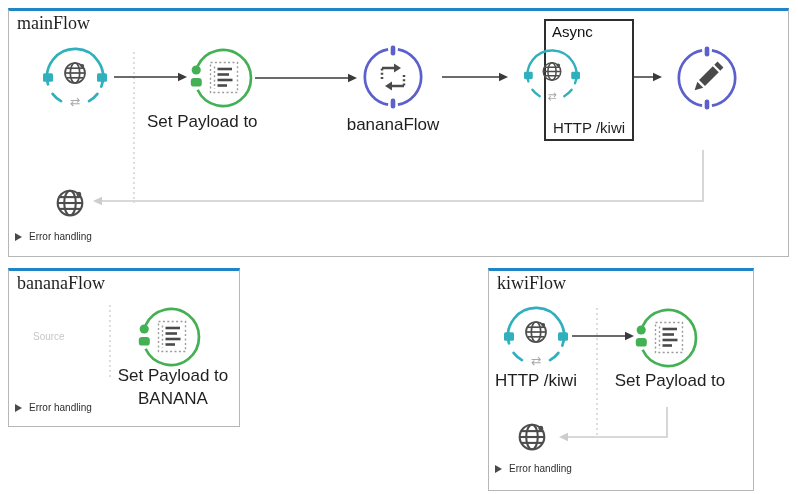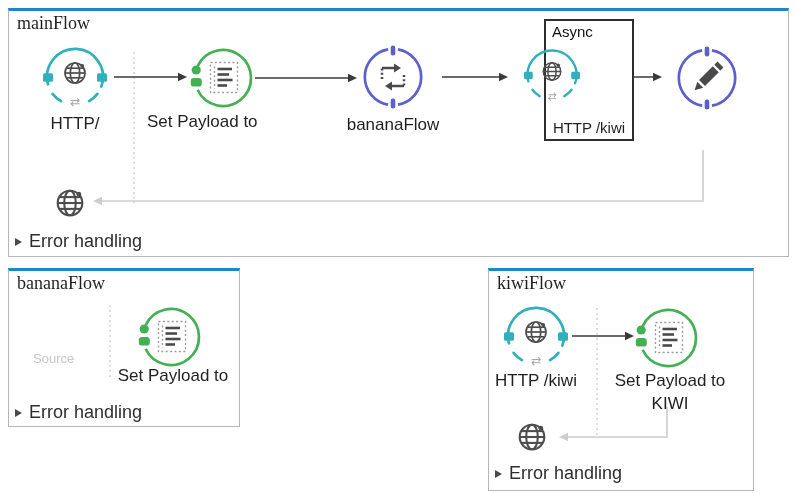--- a/index.html
+++ b/index.html
@@ -7,23 +7,23 @@
   .canvas{position:relative;width:798px;height:494px;background:#fff;overflow:hidden;}
   .flow{position:absolute;background:#fff;border:1px solid var(--flow-border,#b6b6b6);border-top:3px solid var(--flow-top-border,#1e86c8);}
   .flow-title{position:absolute;left:8px;top:2px;font-size:18px;color:var(--label-text,#1d1d1d);font-family:Liberation Serif, serif;}
   .node{position:absolute;}
   .node svg{display:block;}
   .lbl{position:absolute;font-size:17px;color:var(--label-text,#1f1f1f);line-height:23px;text-align:center;}
   .lbl.left{text-align:left;}
   .async-box{position:absolute;left:512px;top:19px;width:86px;height:118px;border:2px solid var(--async-border,#2e2e2e);background:#fff;margin-left:32px;}
   .async-title{position:absolute;left:6px;top:2px;font-size:15px;color:#111;}
   .async-lbl{position:absolute;left:0;right:0;bottom:3px;text-align:center;font-size:15px;color:var(--label-text,#1f1f1f);}
-  .eh{position:absolute;display:flex;align-items:center;gap:7px;font-size:18px;color:#2e2e2e;justify-content:flex-end;}
+  .eh{position:absolute;display:flex;align-items:center;gap:7px;font-size:10px;color:#2e2e2e;justify-content:flex-end;}
   .tri{width:0;height:0;border-left:7px solid #4a4a4a;border-top:4.5px solid transparent;border-bottom:4.5px solid transparent;}
-  .muted{position:absolute;font-size:13px;color:var(--muted-text,#c6c6c6);margin-top:20px;}
+  .muted{position:absolute;font-size:10px;color:var(--muted-text,#c6c6c6);}
   .overlay{position:absolute;left:0;top:0;pointer-events:none;}
 </style>
 </head>
 <body>
 
 <div class="canvas">
 
   <svg width="0" height="0" style="position:absolute" aria-hidden="true">
     <defs>
       <symbol id="g-globe" viewBox="0 0 26 26">
@@ -146,21 +146,20 @@
     <div class="async-title">Async</div>
     <div class="async-lbl">HTTP /kiwi</div>
   </div>
 
   <div class="node" style="left:43px;top:45px">
     <svg width="64" height="64" viewBox="0 0 64 64">
       <use href="#g-ring-http" style="color:var(--http-teal,#2fb0bc)"></use>
       <use href="#g-globe" x="19" y="15" width="26" height="26" style="color:var(--glyph-gray,#4d4d4d)"></use>
     </svg>
   </div>
-  <div class="lbl" style="left:25px;top:112px;width:100px">HTTP/</div>
 
   <div class="node" style="left:190px;top:46px">
     <svg width="64" height="64" viewBox="0 0 64 64">
       <use href="#g-ring-payload" style="color:var(--payload-green,#43b054)"></use>
       <use href="#g-list" style="color:#4a4a4a"></use>
     </svg>
   </div>
   <div class="lbl left" style="left:147px;top:110px;width:170px">
     <div>Set Payload to</div>
   </div>
@@ -194,39 +193,39 @@
   </div>
 
   <div class="node" style="left:138px;top:305px">
     <svg width="64" height="64" viewBox="0 0 64 64">
       <use href="#g-ring-payload" style="color:var(--payload-green,#43b054)"></use>
       <use href="#g-list" style="color:#4a4a4a"></use>
     </svg>
   </div>
   <div class="lbl" style="left:100px;top:364px;width:146px">
     <div>Set Payload to</div>
+    <div>BANANA</div>
   </div>
 
   <div class="node" style="left:504px;top:304px">
     <svg width="64" height="64" viewBox="0 0 64 64">
       <use href="#g-ring-http" style="color:var(--http-teal,#2fb0bc)"></use>
       <use href="#g-globe" x="19" y="15" width="26" height="26" style="color:var(--glyph-gray,#4d4d4d)"></use>
     </svg>
   </div>
   <div class="lbl" style="left:476px;top:369px;width:120px">HTTP /kiwi</div>
 
   <div class="node" style="left:635px;top:306px">
     <svg width="64" height="64" viewBox="0 0 64 64">
       <use href="#g-ring-payload" style="color:var(--payload-green,#43b054)"></use>
       <use href="#g-list" style="color:#4a4a4a"></use>
     </svg>
   </div>
   <div class="lbl" style="left:600px;top:369px;width:140px">
     <div>Set Payload to</div>
-    <div>KIWI</div>
   </div>
 
   <div class="node" style="left:516px;top:421px">
     <svg width="32" height="32" viewBox="0 0 26 26">
       <use href="#g-globe" style="color:var(--glyph-gray,#4d4d4d)"></use>
     </svg>
   </div>
 
 </div>
 

